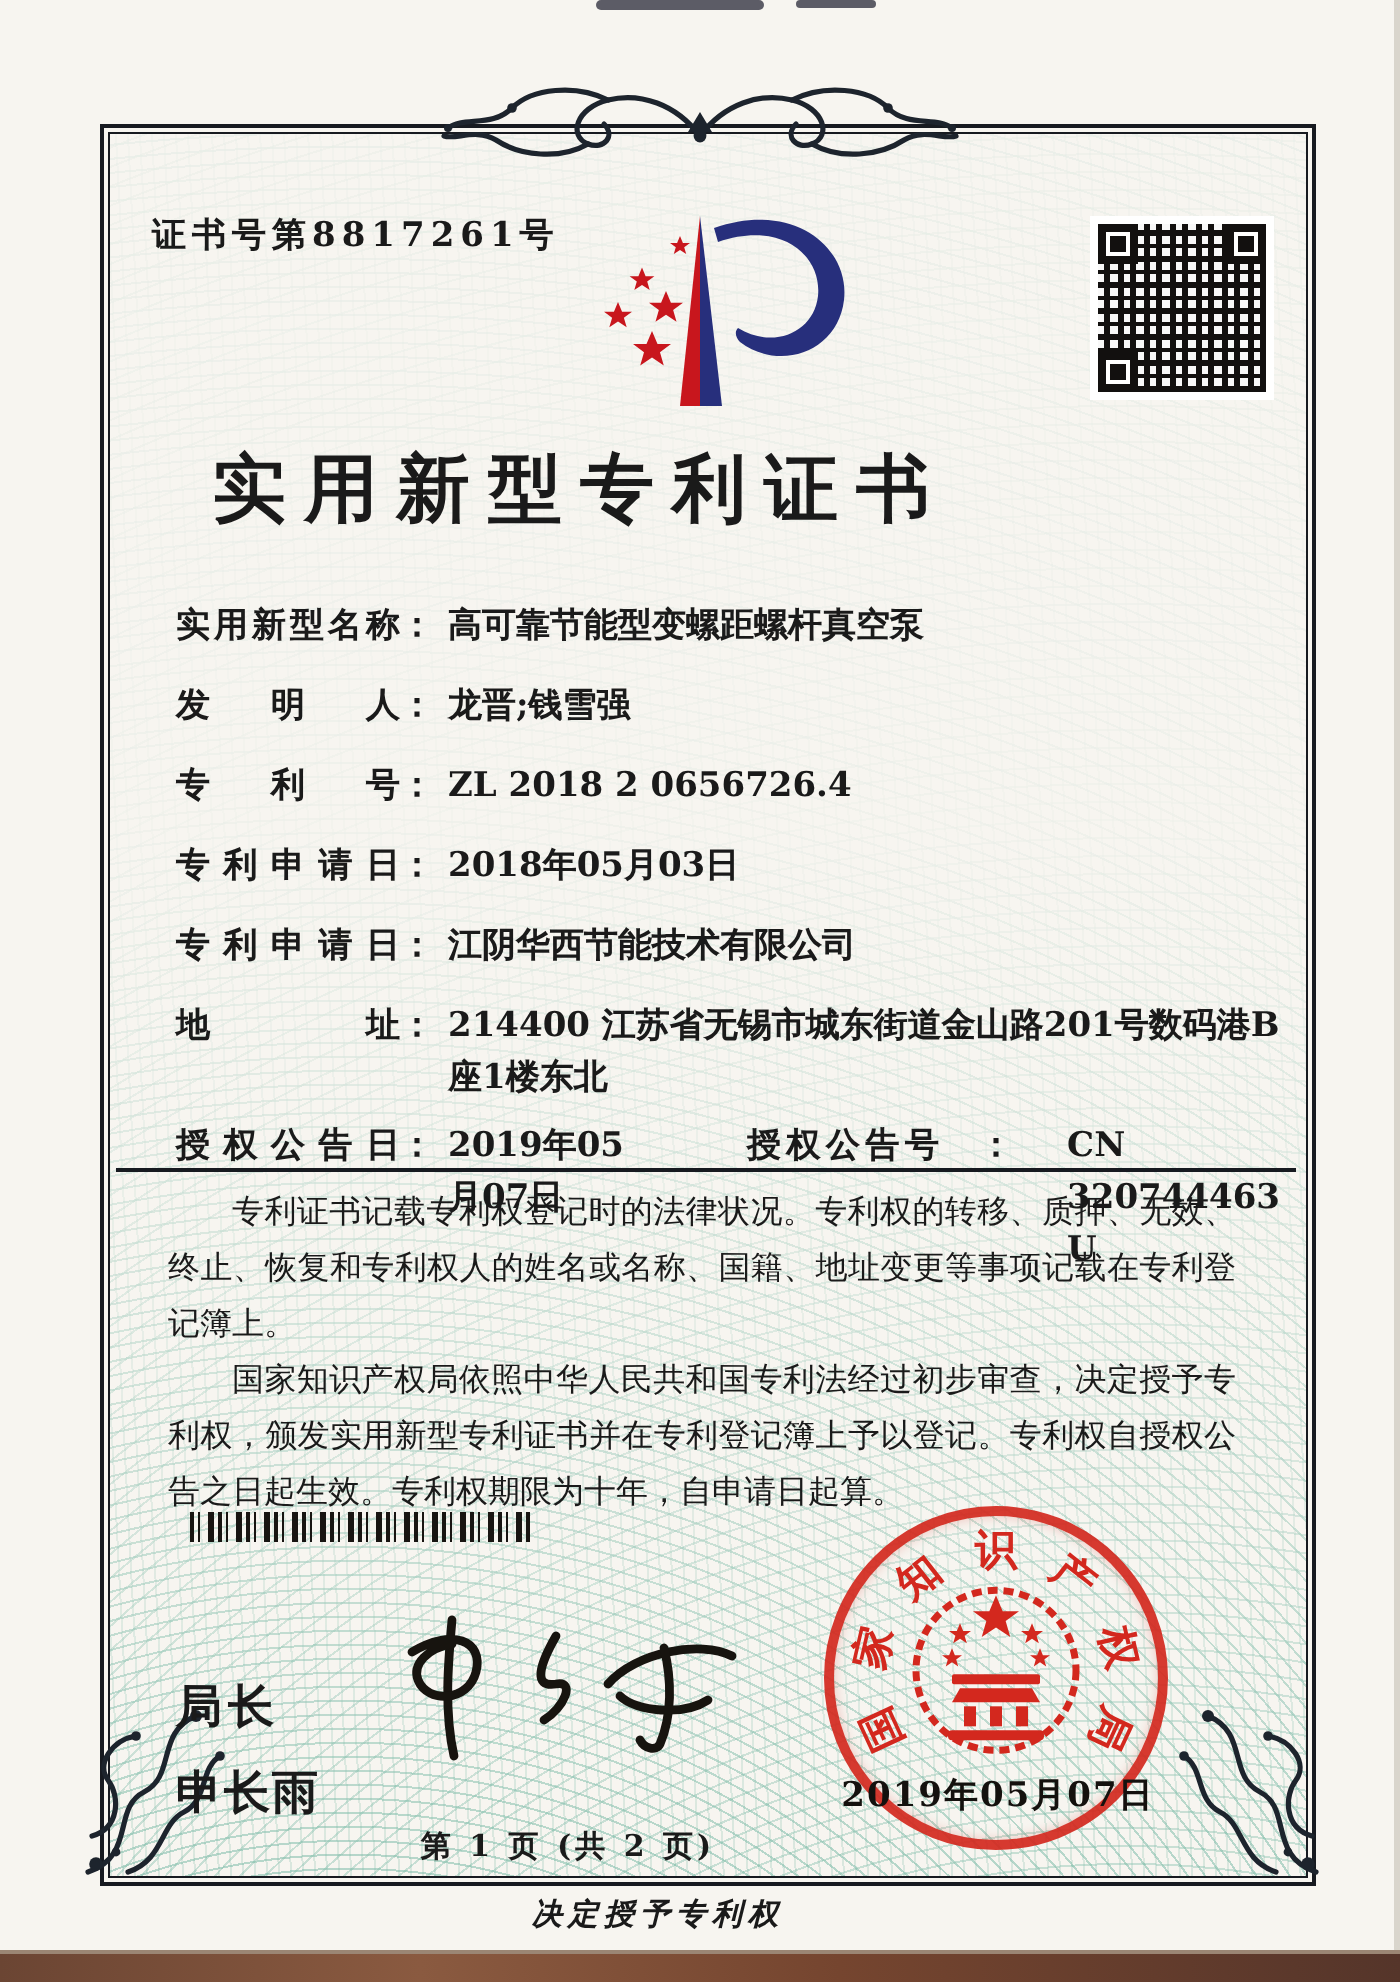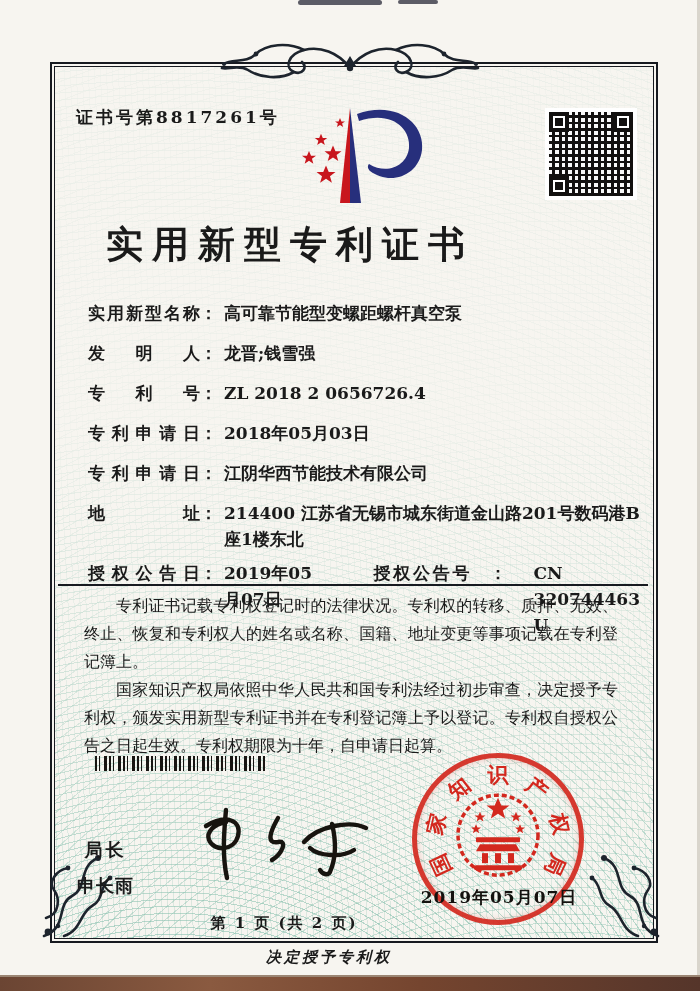--- a/index.html
+++ b/index.html
@@ -73,21 +73,21 @@
 
   
   .paras{position:absolute;left:84px;top:592px;width:534px;font-size:16px;line-height:28px;text-align:justify;font-weight:500;}
   .paras p{margin:0;text-indent:2em;}
 
   
   .barcode{
     position:absolute;left:95px;top:756px;width:172px;height:15px;
     background:repeating-linear-gradient(90deg,#181512 0 2px,transparent 2px 4px,#181512 4px 5px,transparent 5px 9px,#181512 9px 12px,transparent 12px 14px);
   }
-  .signer{position:absolute;left:77px;top:838px;font-size:18px;font-weight:600;text-align:center;}
+  .signer{position:absolute;left:88px;top:838px;font-size:23px;font-weight:600;}
   .signer .line1{letter-spacing:3px;}
   .signer .line2{margin-top:12px;letter-spacing:1px;}
   .signature{position:absolute;left:182px;top:796px;width:200px;height:92px;}
   .seal{position:absolute;left:412px;top:753px;width:172px;height:172px;}
   .seal-ring{
     position:absolute;inset:0;border-radius:50%;
     border:5px solid rgba(211,40,30,.92);
     box-shadow:inset 0 0 6px rgba(211,40,30,.25);
   }
   .seal-char{

